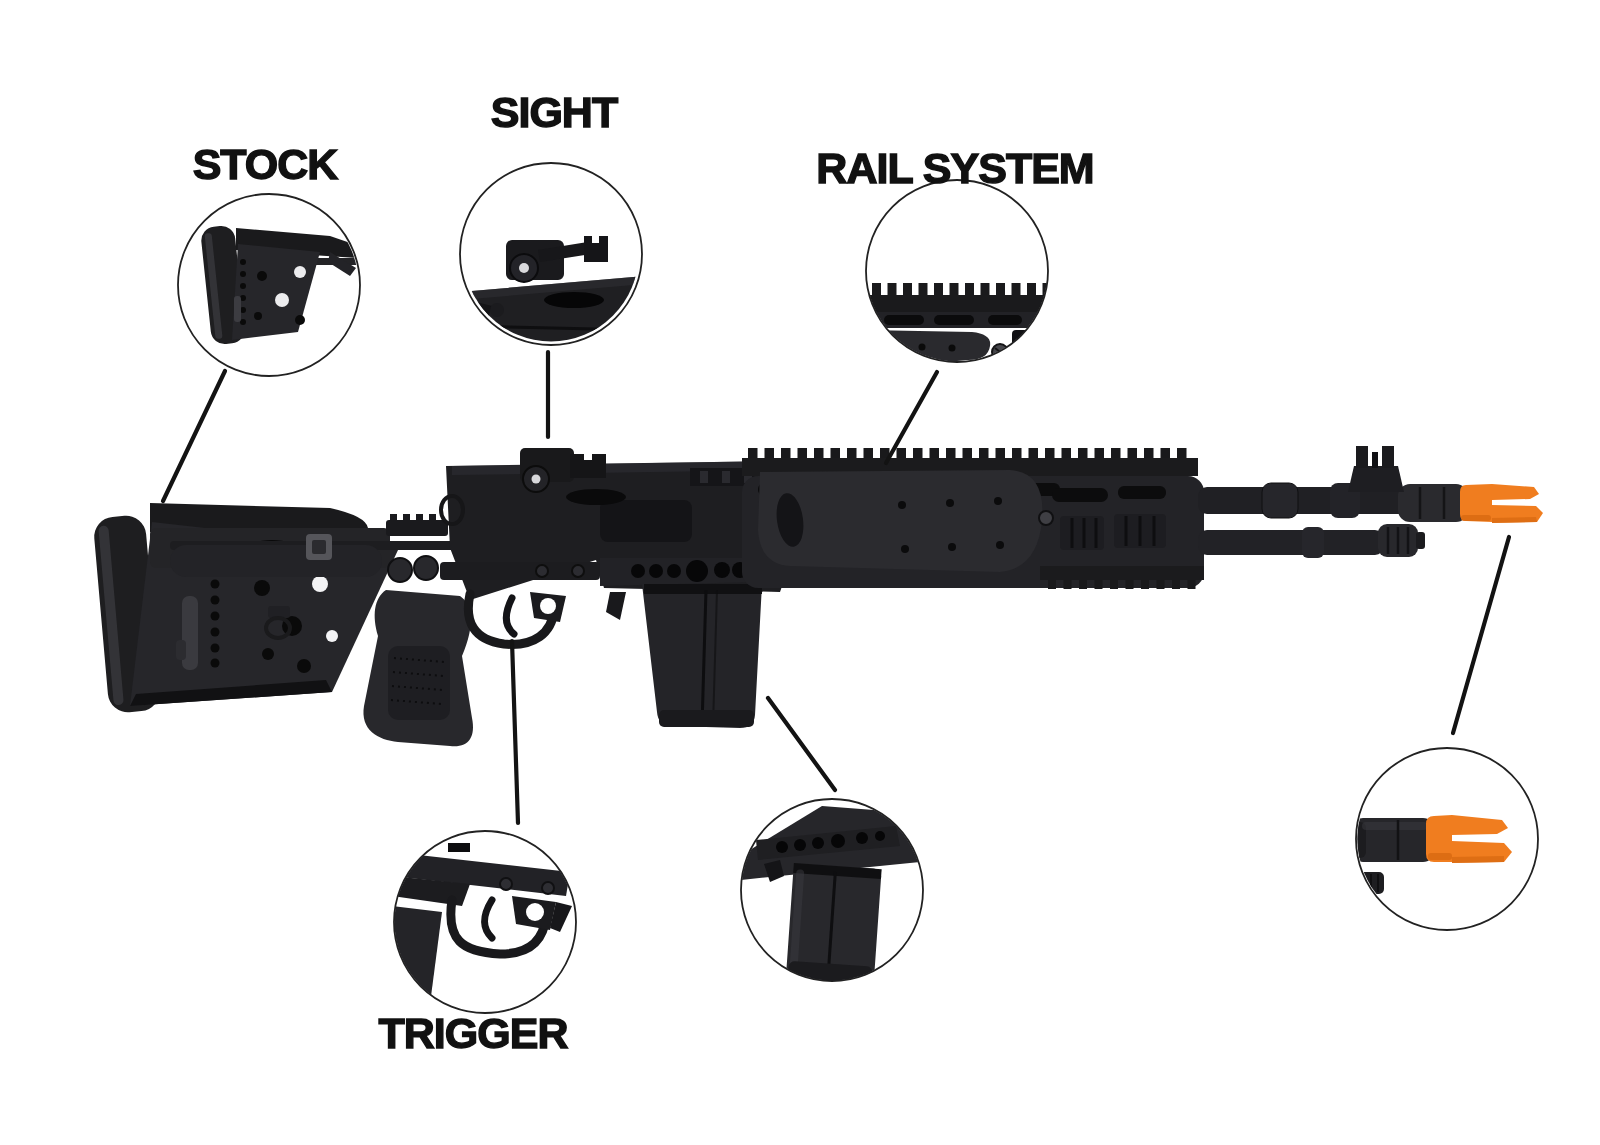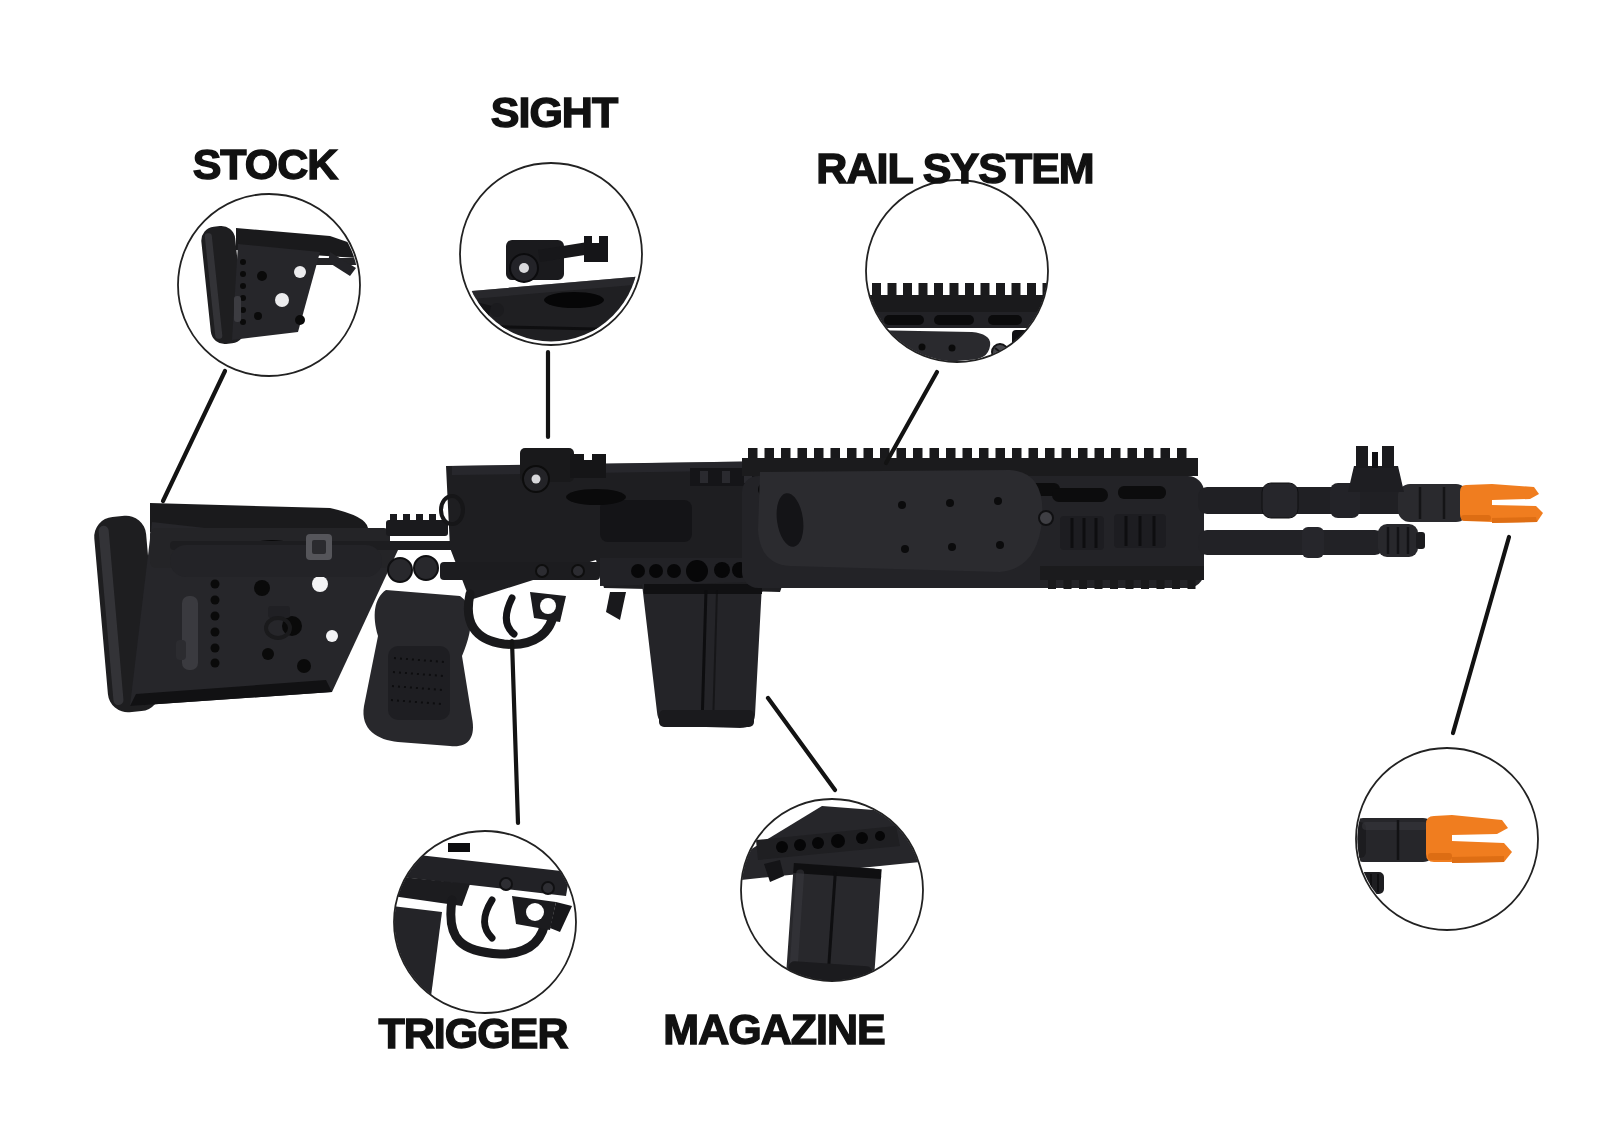--- a/index.html
+++ b/index.html
@@ -370,15 +370,14 @@
         <line x1="1378" y1="874" x2="1378" y2="892"></line>
       </g>
     </g>
   </g>
 </svg>
 
 <div class="part-label" style="left:265px; top:164px;">STOCK</div>
 <div class="part-label" style="left:554px; top:112px;">SIGHT</div>
 <div class="part-label" style="left:955px; top:142px;margin-top:26px;">RAIL SYSTEM</div>
 <div class="part-label" style="left:473px; top:1033px;">TRIGGER</div>
-<div class="part-label" style="left:774px; top:1029px;">MAGAZINE</div>
 
 </div>
 
 </body></html>

